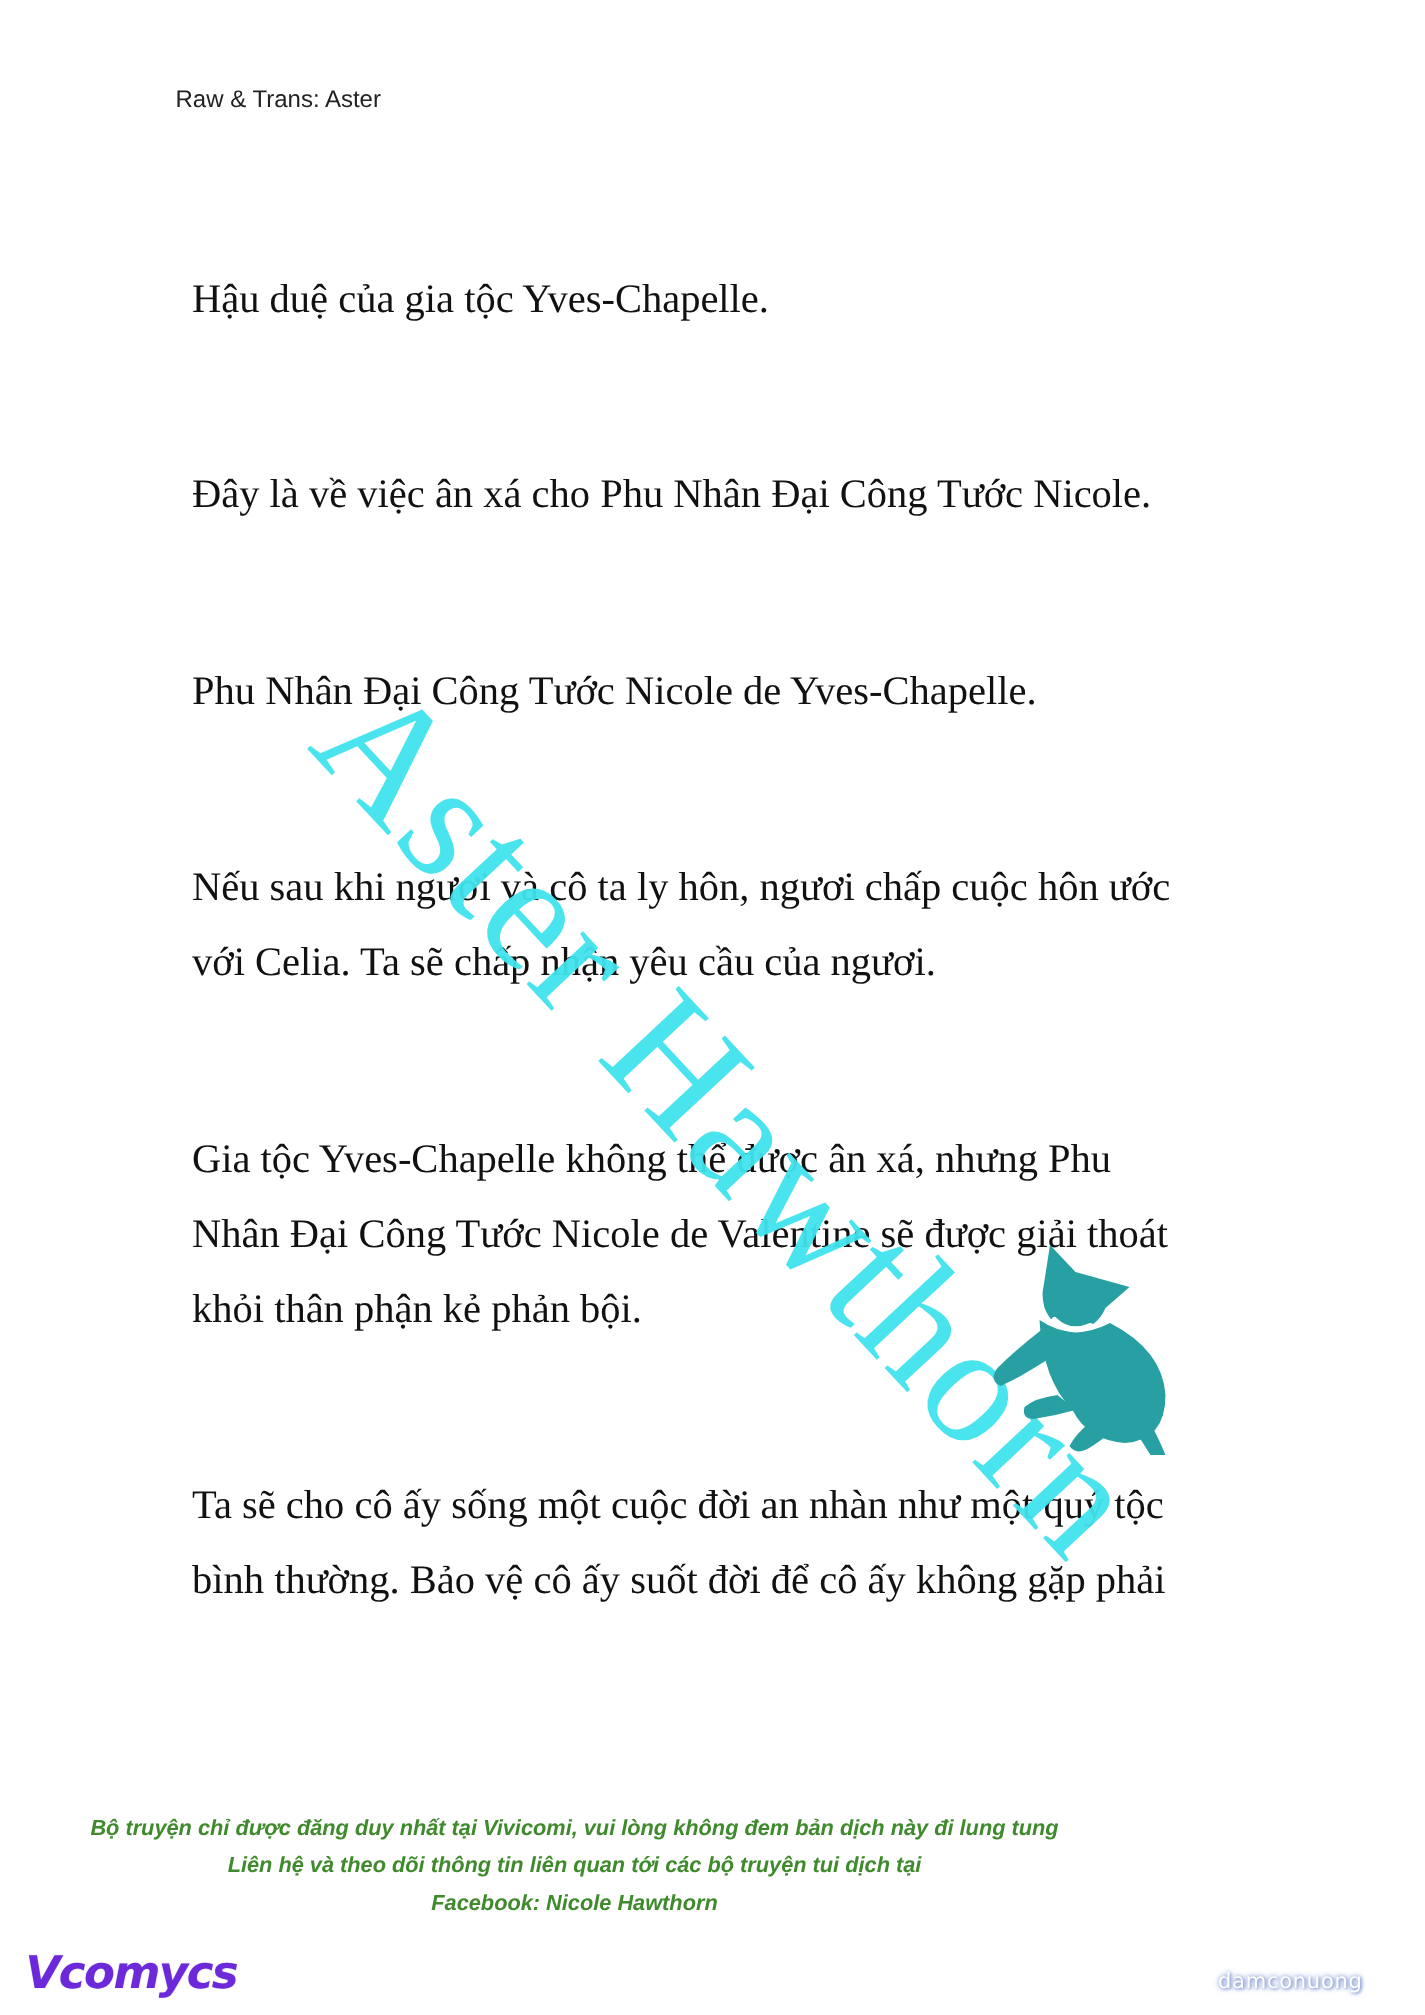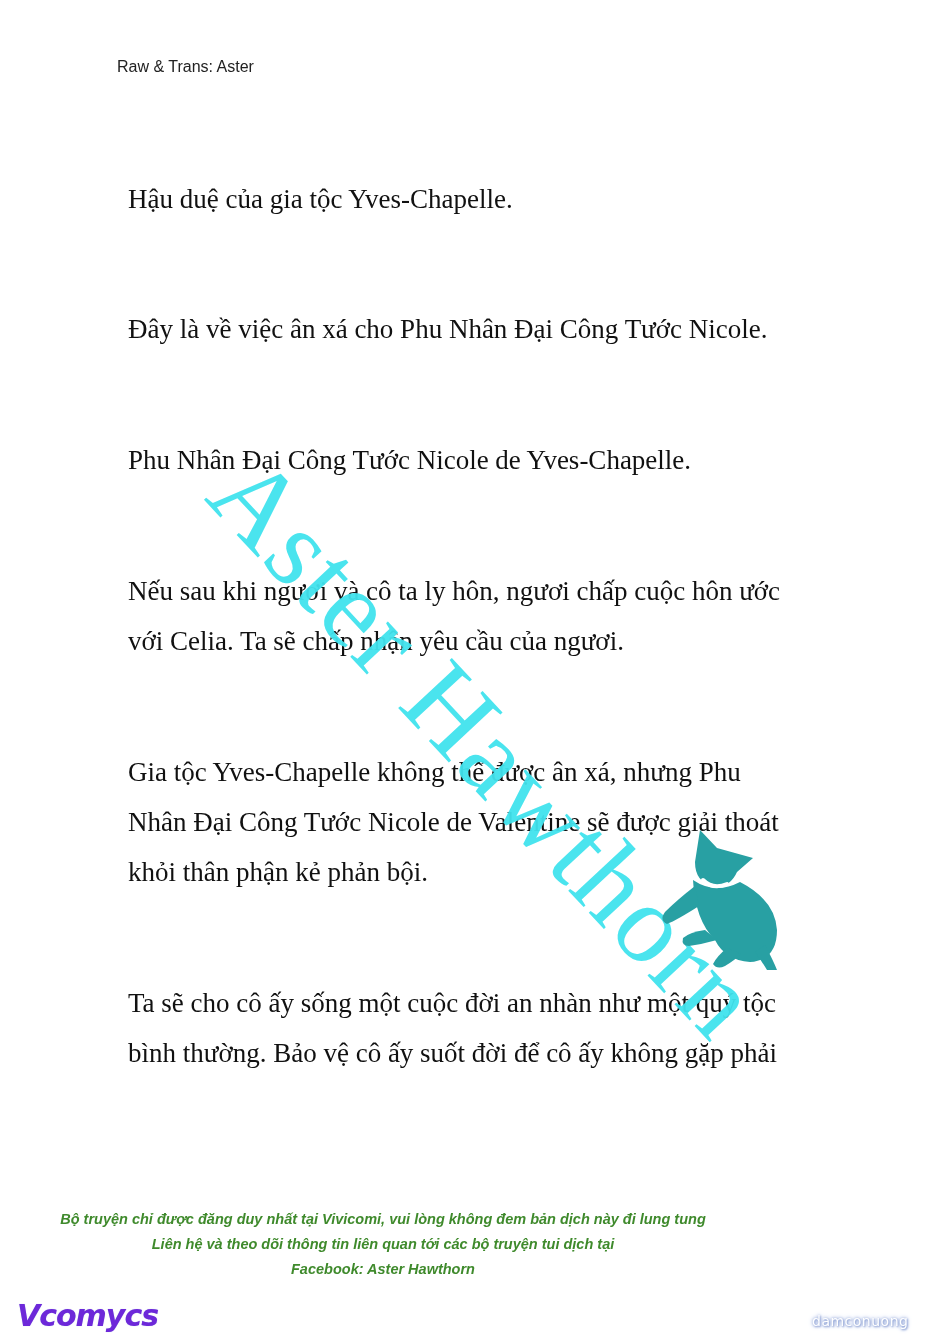--- a/index.html
+++ b/index.html
@@ -83,17 +83,17 @@
     <path d="M72 128 Q62 136 58 144 Q62 150 70 146 Q80 140 86 134 Z"></path>
 
     <path d="M110 125 Q118 140 122 150 L112 150 Q106 140 100 132 Z"></path>
   </g>
   <path d="M48 60 Q58 70 72 64" stroke="#ffffff" stroke-width="4" fill="none" stroke-linecap="round"></path>
 </svg>
 
 <div class="footer">
   <div>Bộ truyện chỉ được đăng duy nhất tại Vivicomi, vui lòng không đem bản dịch này đi lung tung</div>
   <div>Liên hệ và theo dõi thông tin liên quan tới các bộ truyện tui dịch tại</div>
-  <div>Facebook: Aster Hawthorn</div>
+  <div>Facebook: Nicole Hawthorn</div>
 </div>
 
 <div class="logo-left">Vcomycs</div>
 <div class="logo-right">damconuong</div>
 
 </body></html>

